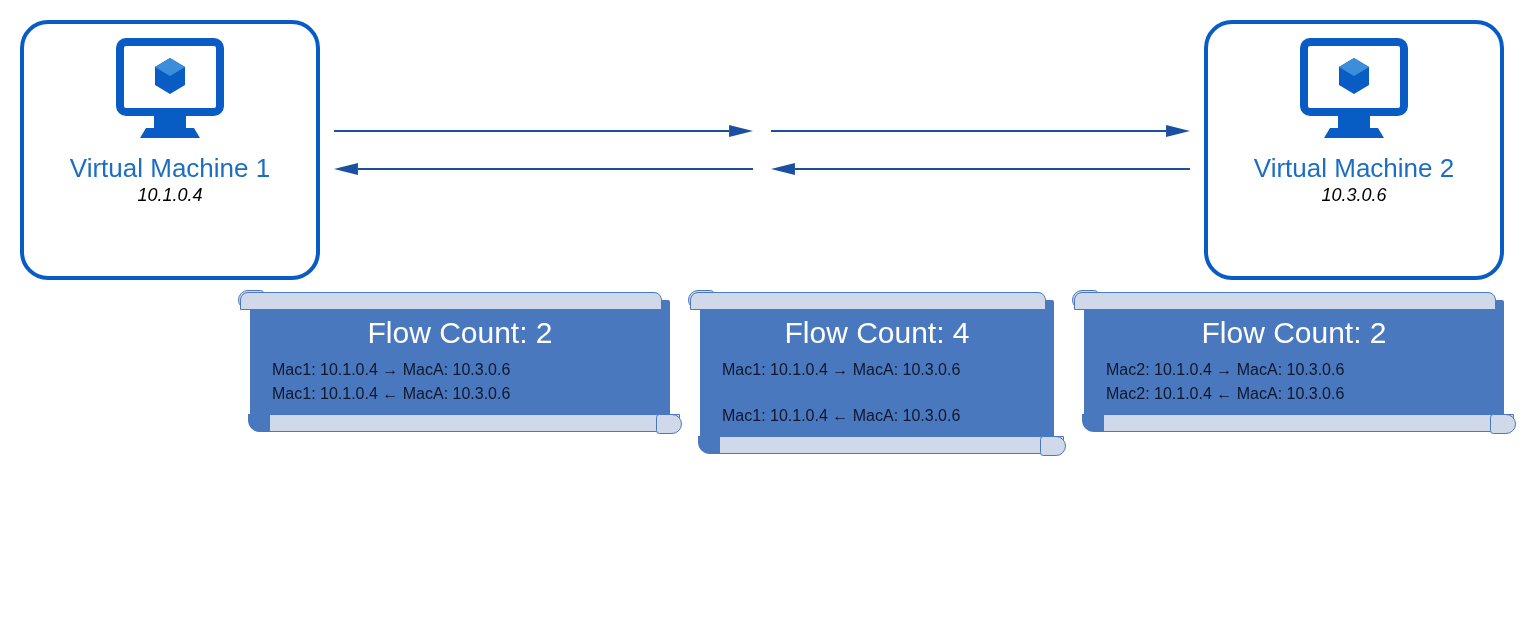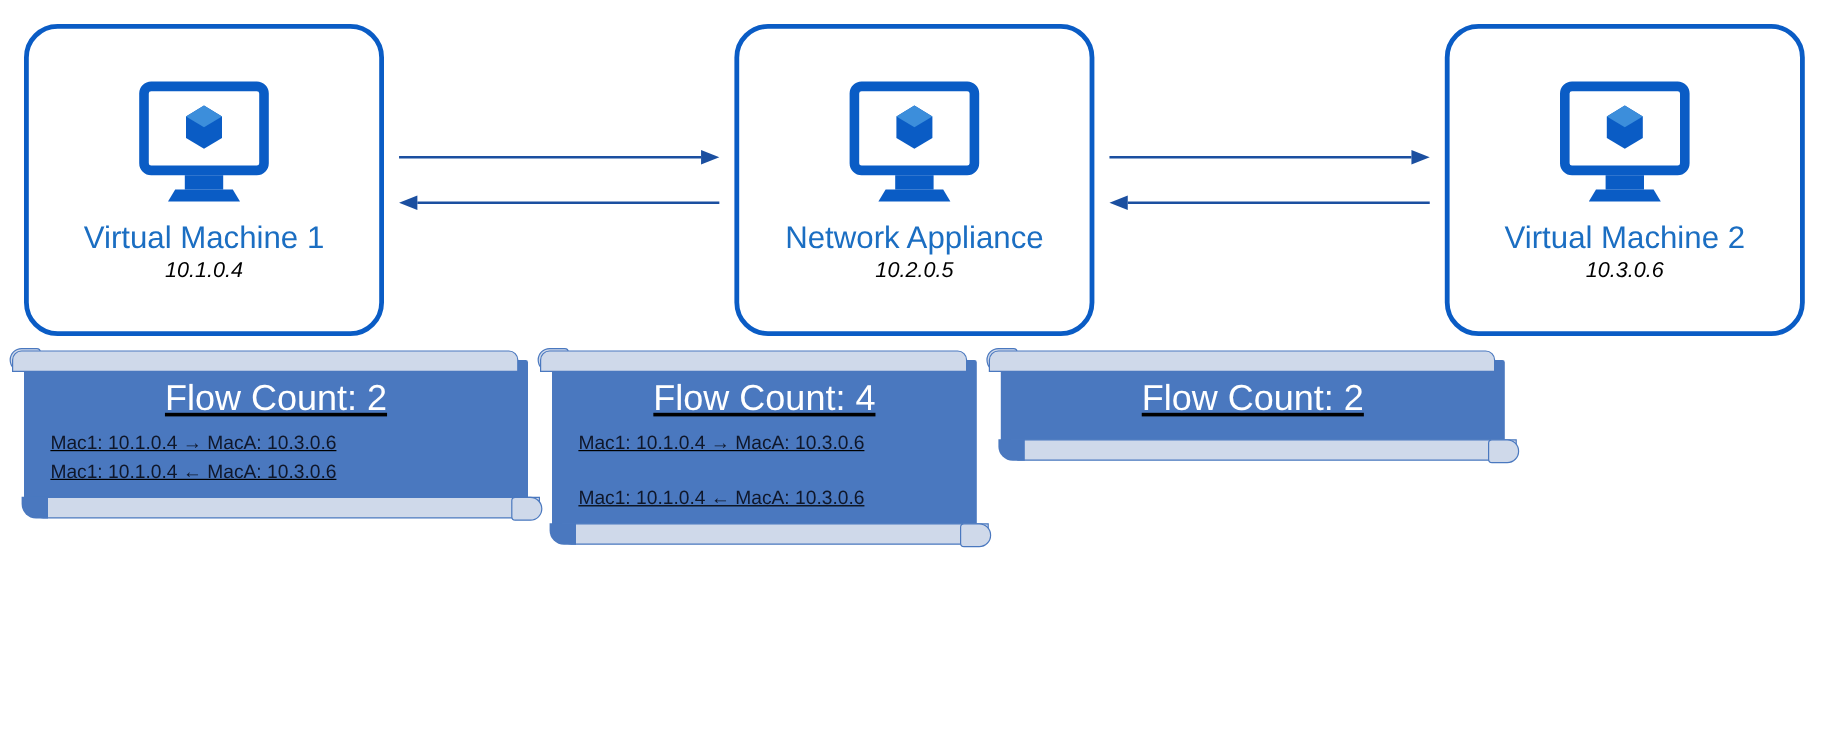--- a/index.html
+++ b/index.html
@@ -20,21 +20,20 @@
     margin-bottom: 20px;
   }
   .node {
     border: 4px solid #0a5cc5;
     border-radius: 28px;
     width: 300px;
     height: 260px;
     display: flex;
     flex-direction: column;
     align-items: center;
-    justify-content: center;
     padding: 10px;
   }
   .node-title {
     color: #1b6ec2;
     font-size: 26px;
     text-align: center;
     margin-top: 8px;
     line-height: 1.25;
     font-weight: 400;
   }
@@ -51,23 +50,22 @@
     flex-direction: column;
     gap: 18px;
     flex: 1;
     align-items: center;
     justify-content: center;
   }
   .arrow-svg { width: 100%; height: 20px; }
   .row-bottom {
     display: flex;
     align-items: flex-start;
-    justify-content: flex-start;
-    gap: 20px;
-    text-decoration: underline;
+    justify-content: flex-end;
+    gap: 30px;
   }
   .scroll-card {
     position: relative;
     width: 420px;
   }
   .scroll-bg {
     background: #4a78bf;
     border-radius: 2px;
     padding: 14px 22px 18px 22px;
     position: relative;
@@ -182,29 +180,20 @@
 
   <div class="arrows-col">
     <svg class="arrow-svg" viewBox="0 0 214 20" preserveAspectRatio="none">
         <use href="#arrow-right-def"></use>
       </svg>
     <svg class="arrow-svg" viewBox="0 0 214 20" preserveAspectRatio="none">
         <use href="#arrow-left-def"></use>
       </svg>
   </div>
 
-  <div class="col">
-    <div class="node">
-      <svg class="vm-icon" viewBox="0 0 120 110">
-          <use href="#vm-icon-def"></use>
-        </svg>
-      <div class="node-title">Network Appliance</div>
-      <div class="node-ip">10.2.0.5</div>
-    </div>
-  </div>
 
   <div class="arrows-col">
     <svg class="arrow-svg" viewBox="0 0 214 20" preserveAspectRatio="none">
         <use href="#arrow-right-def"></use>
       </svg>
     <svg class="arrow-svg" viewBox="0 0 214 20" preserveAspectRatio="none">
         <use href="#arrow-left-def"></use>
       </svg>
   </div>
 
@@ -246,18 +235,22 @@
         </div>
     </div>
     <div class="curl-bottom-right"></div>
     <div class="curl-bottom-left"></div>
   </div>
 
   <div class="scroll-card">
     <div class="curl-top-left"></div>
     <div class="scroll-bg">
       <div class="flow-title">Flow Count: 2</div>
+      <div>
+          <div class="flow-line">Mac2: 10.1.0.4 → MacA: 10.3.0.6</div>
+          <div class="flow-line">Mac2: 10.1.0.4 ← MacA: 10.3.0.6</div>
+        </div>
     </div>
     <div class="curl-bottom-right"></div>
     <div class="curl-bottom-left"></div>
   </div>
 
 </div>
 
 </body></html>

